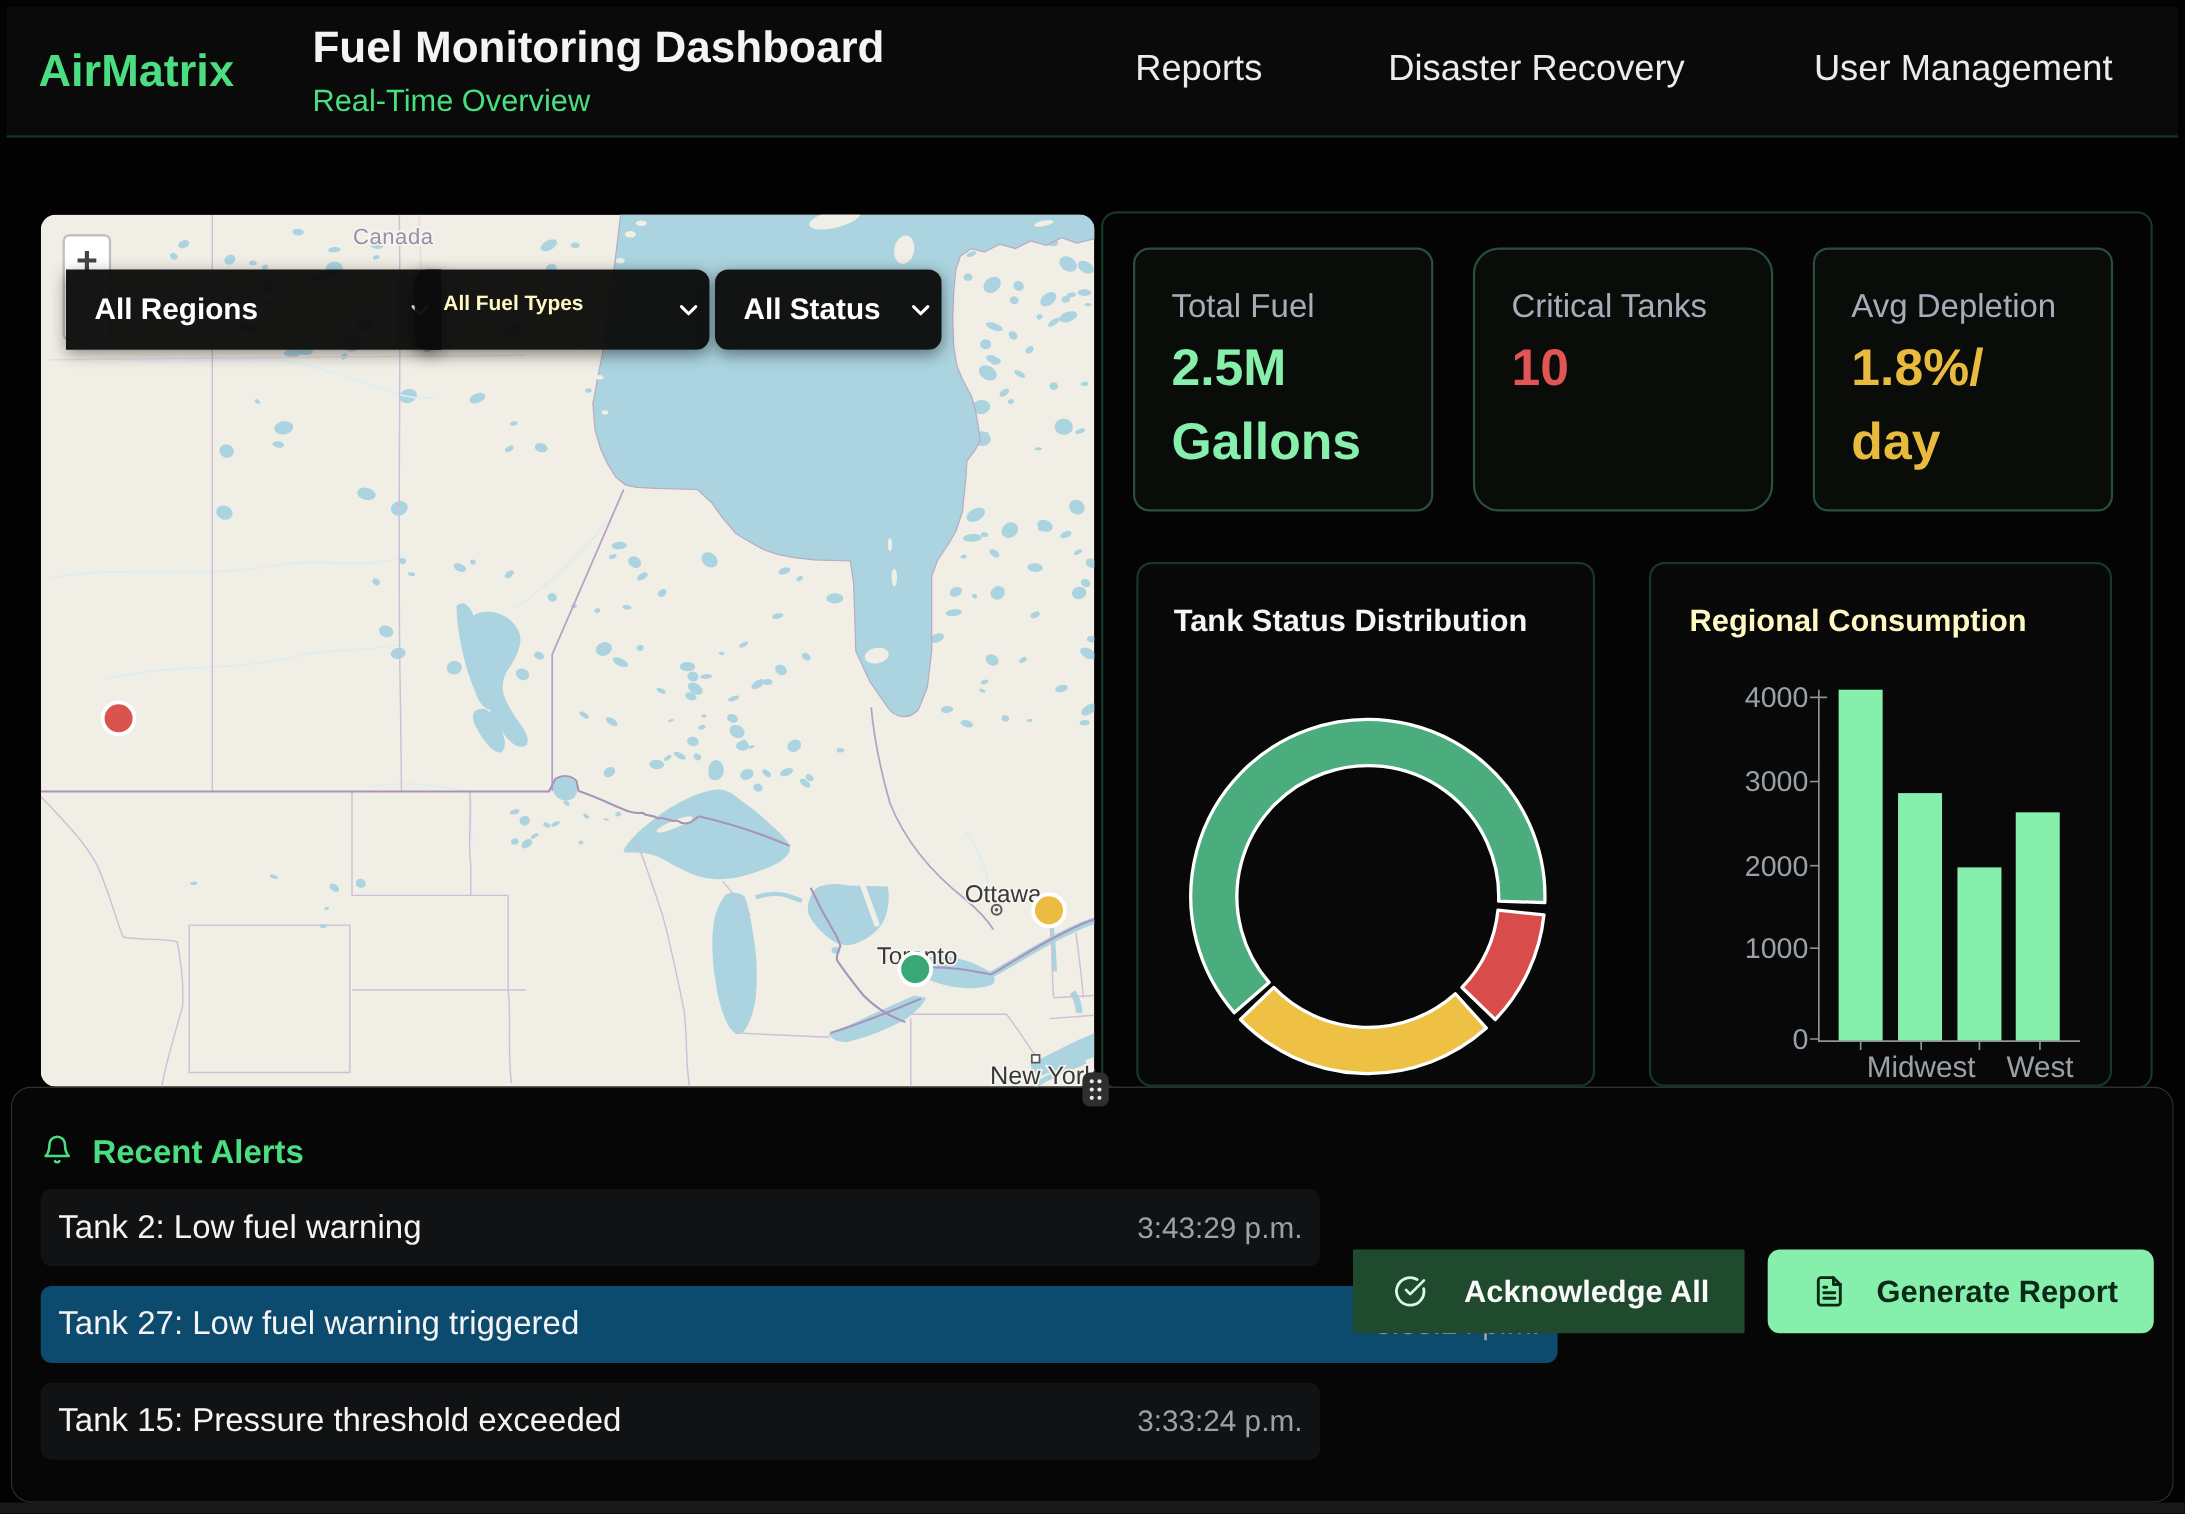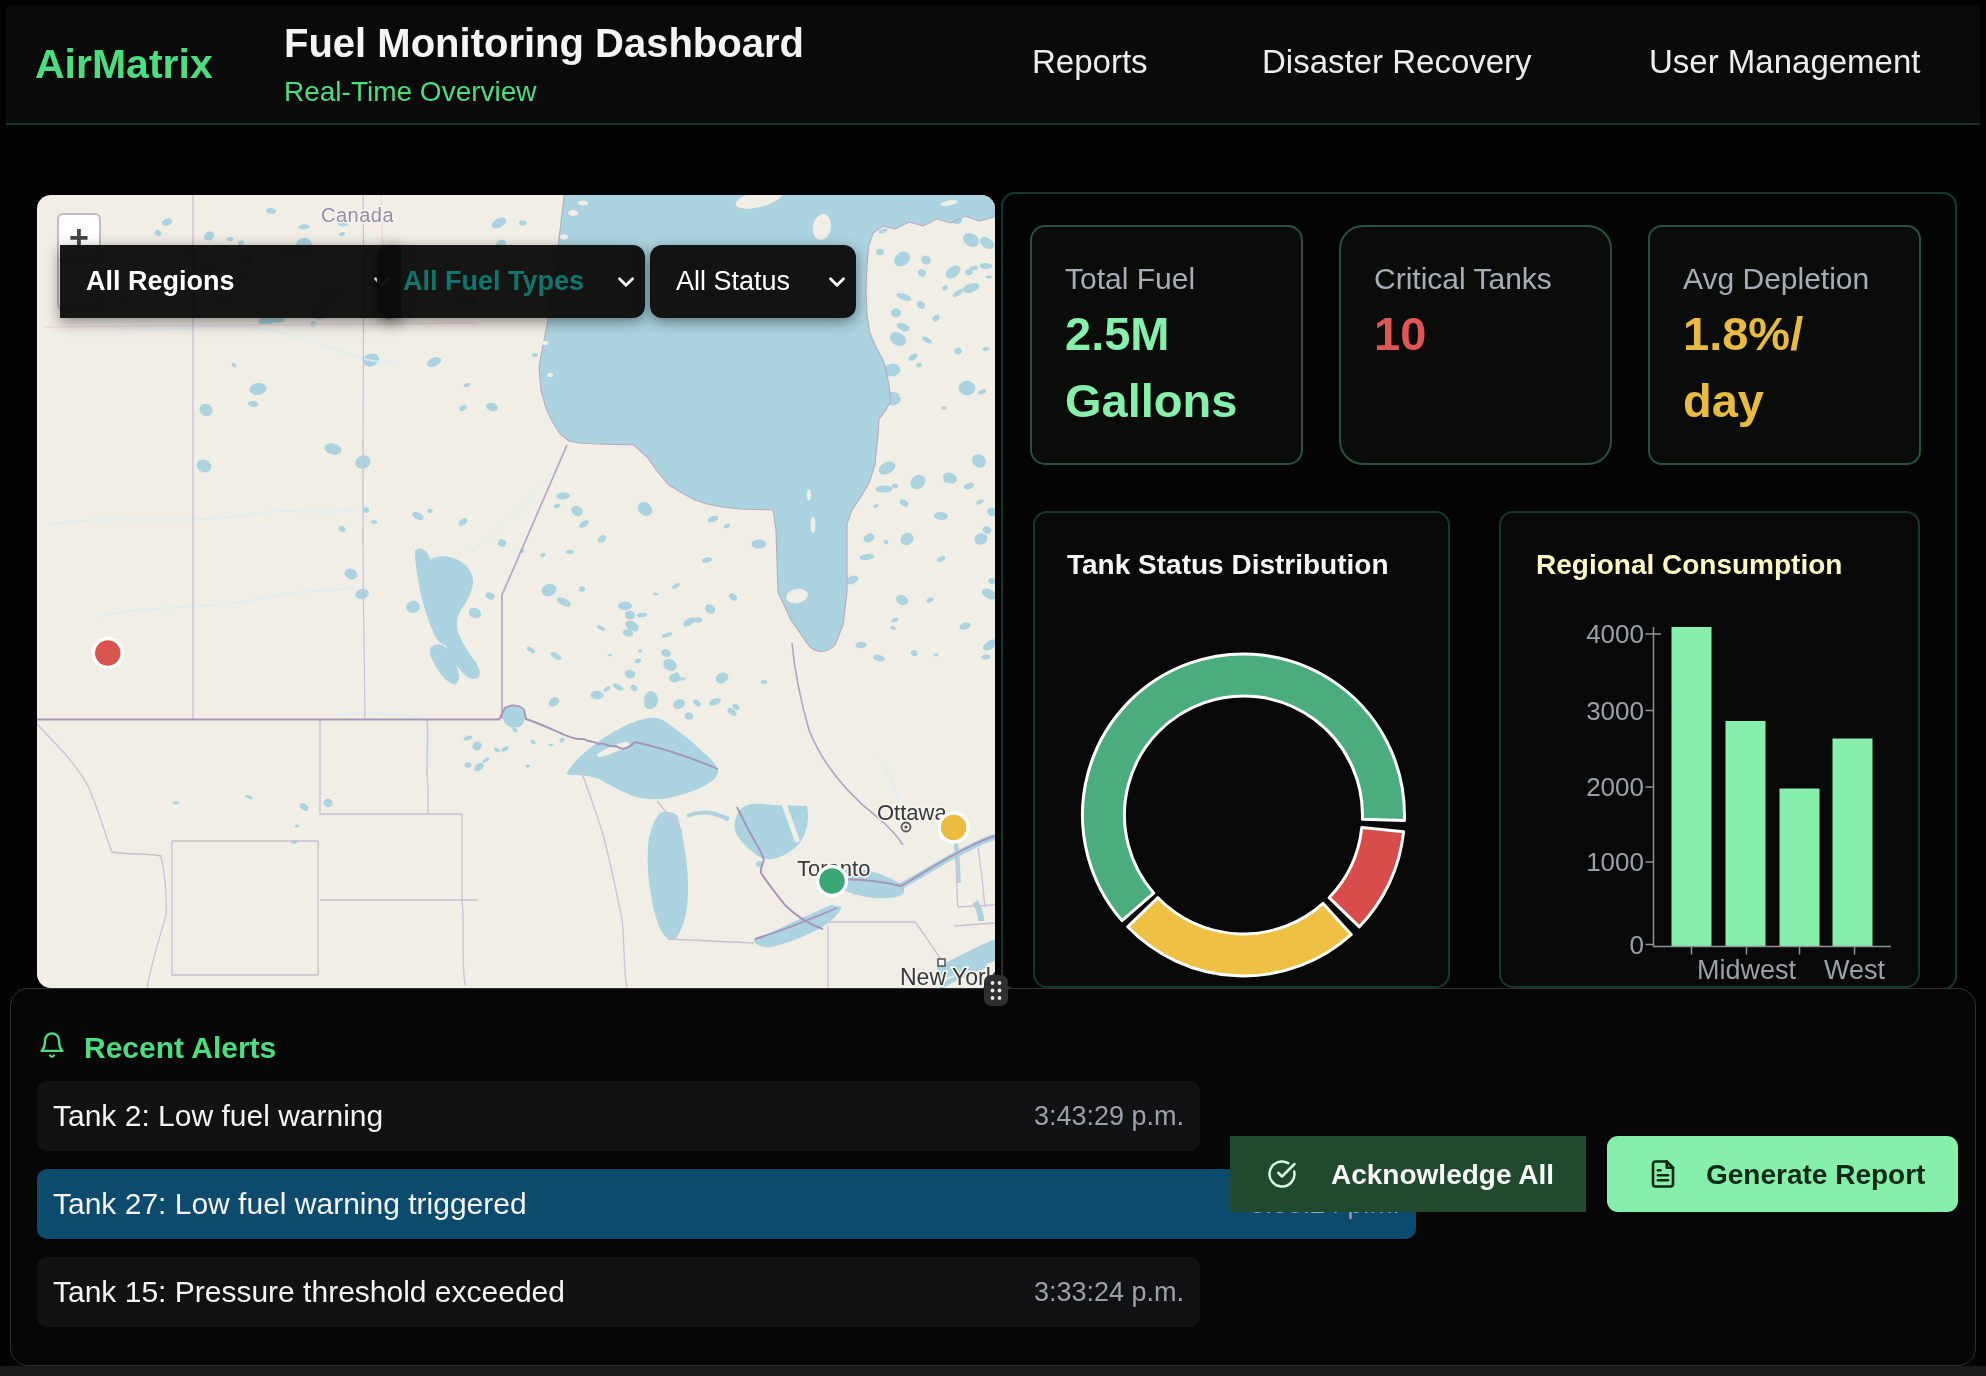--- a/index.html
+++ b/index.html
@@ -343,27 +343,27 @@
 <div class="abs" style="left:57px;top:215px;width:44px;height:45px;color:#444;font-size:34px;font-weight:bold;text-align:center;line-height:45px">+</div>
 <div class="abs" style="left:59px;top:260px;width:40px;height:1px;background:#ccc"></div>
 
 <div class="abs" style="left:60px;top:245px;width:341px;height:73px;background:#0b0b0bf5;border-radius:0;box-shadow:0 4px 14px rgba(0,0,0,.45)">
   <span class="abs" style="left:26px;top:21px;font-size:27px;font-weight:600;color:#fff">All Regions</span>
   <span class="abs" style="right:6px;top:24px"><svg width="26" height="26" viewBox="0 0 24 24" fill="none" stroke="#ffffff" stroke-width="2.6" stroke-linecap="round" stroke-linejoin="round">
           <polyline points="6 9 12 15 18 9"></polyline>
         </svg></span>
     </div>
 <div class="abs" style="left:377px;top:245px;width:268px;height:73px;background:#0b0b0bf5;border-radius:12px;box-shadow:0 4px 14px rgba(0,0,0,.45)">
-  <span class="abs" style="left:26px;top:21px;font-size:27px;font-weight:600;color:#0f766e">All Fuel Types</span>
+  <span class="abs" style="left:26px;top:21px;font-size:19px;font-weight:600;color:#fef9c3">All Fuel Types</span>
   <span class="abs" style="right:6px;top:24px"><svg width="26" height="26" viewBox="0 0 24 24" fill="none" stroke="#ffffff" stroke-width="2.6" stroke-linecap="round" stroke-linejoin="round">
           <polyline points="6 9 12 15 18 9"></polyline>
         </svg></span>
     </div>
 <div class="abs" style="left:650px;top:245px;width:206px;height:73px;background:#0b0b0bf5;border-radius:12px;box-shadow:0 4px 14px rgba(0,0,0,.45)">
-  <span class="abs" style="left:26px;top:21px;font-size:27px;font-weight:400;color:#fff">All Status</span>
+  <span class="abs" style="left:26px;top:21px;font-size:27px;font-weight:700;color:#fff">All Status</span>
   <span class="abs" style="right:6px;top:24px"><svg width="26" height="26" viewBox="0 0 24 24" fill="none" stroke="#ffffff" stroke-width="2.6" stroke-linecap="round" stroke-linejoin="round">
           <polyline points="6 9 12 15 18 9"></polyline>
         </svg></span>
     </div>
 
 <div class="abs" style="left:1001px;top:192px;width:956px;height:798px;border:2px solid #16382a;border-radius:14px;background:#040404"></div>
 
 <div class="abs" style="left:1030px;top:225px;width:273px;height:240px;background:#0a0c0a;border:2px solid #2a4f3c;border-radius:15px">
   <div class="abs" style="left:33px;top:35px;font-size:30px;color:#a7adb8">Total Fuel</div>
   <div class="abs" style="left:33px;top:74px;font-size:47px;font-weight:bold;color:#86efac;line-height:1.42">2.5M<br>Gallons</div>

